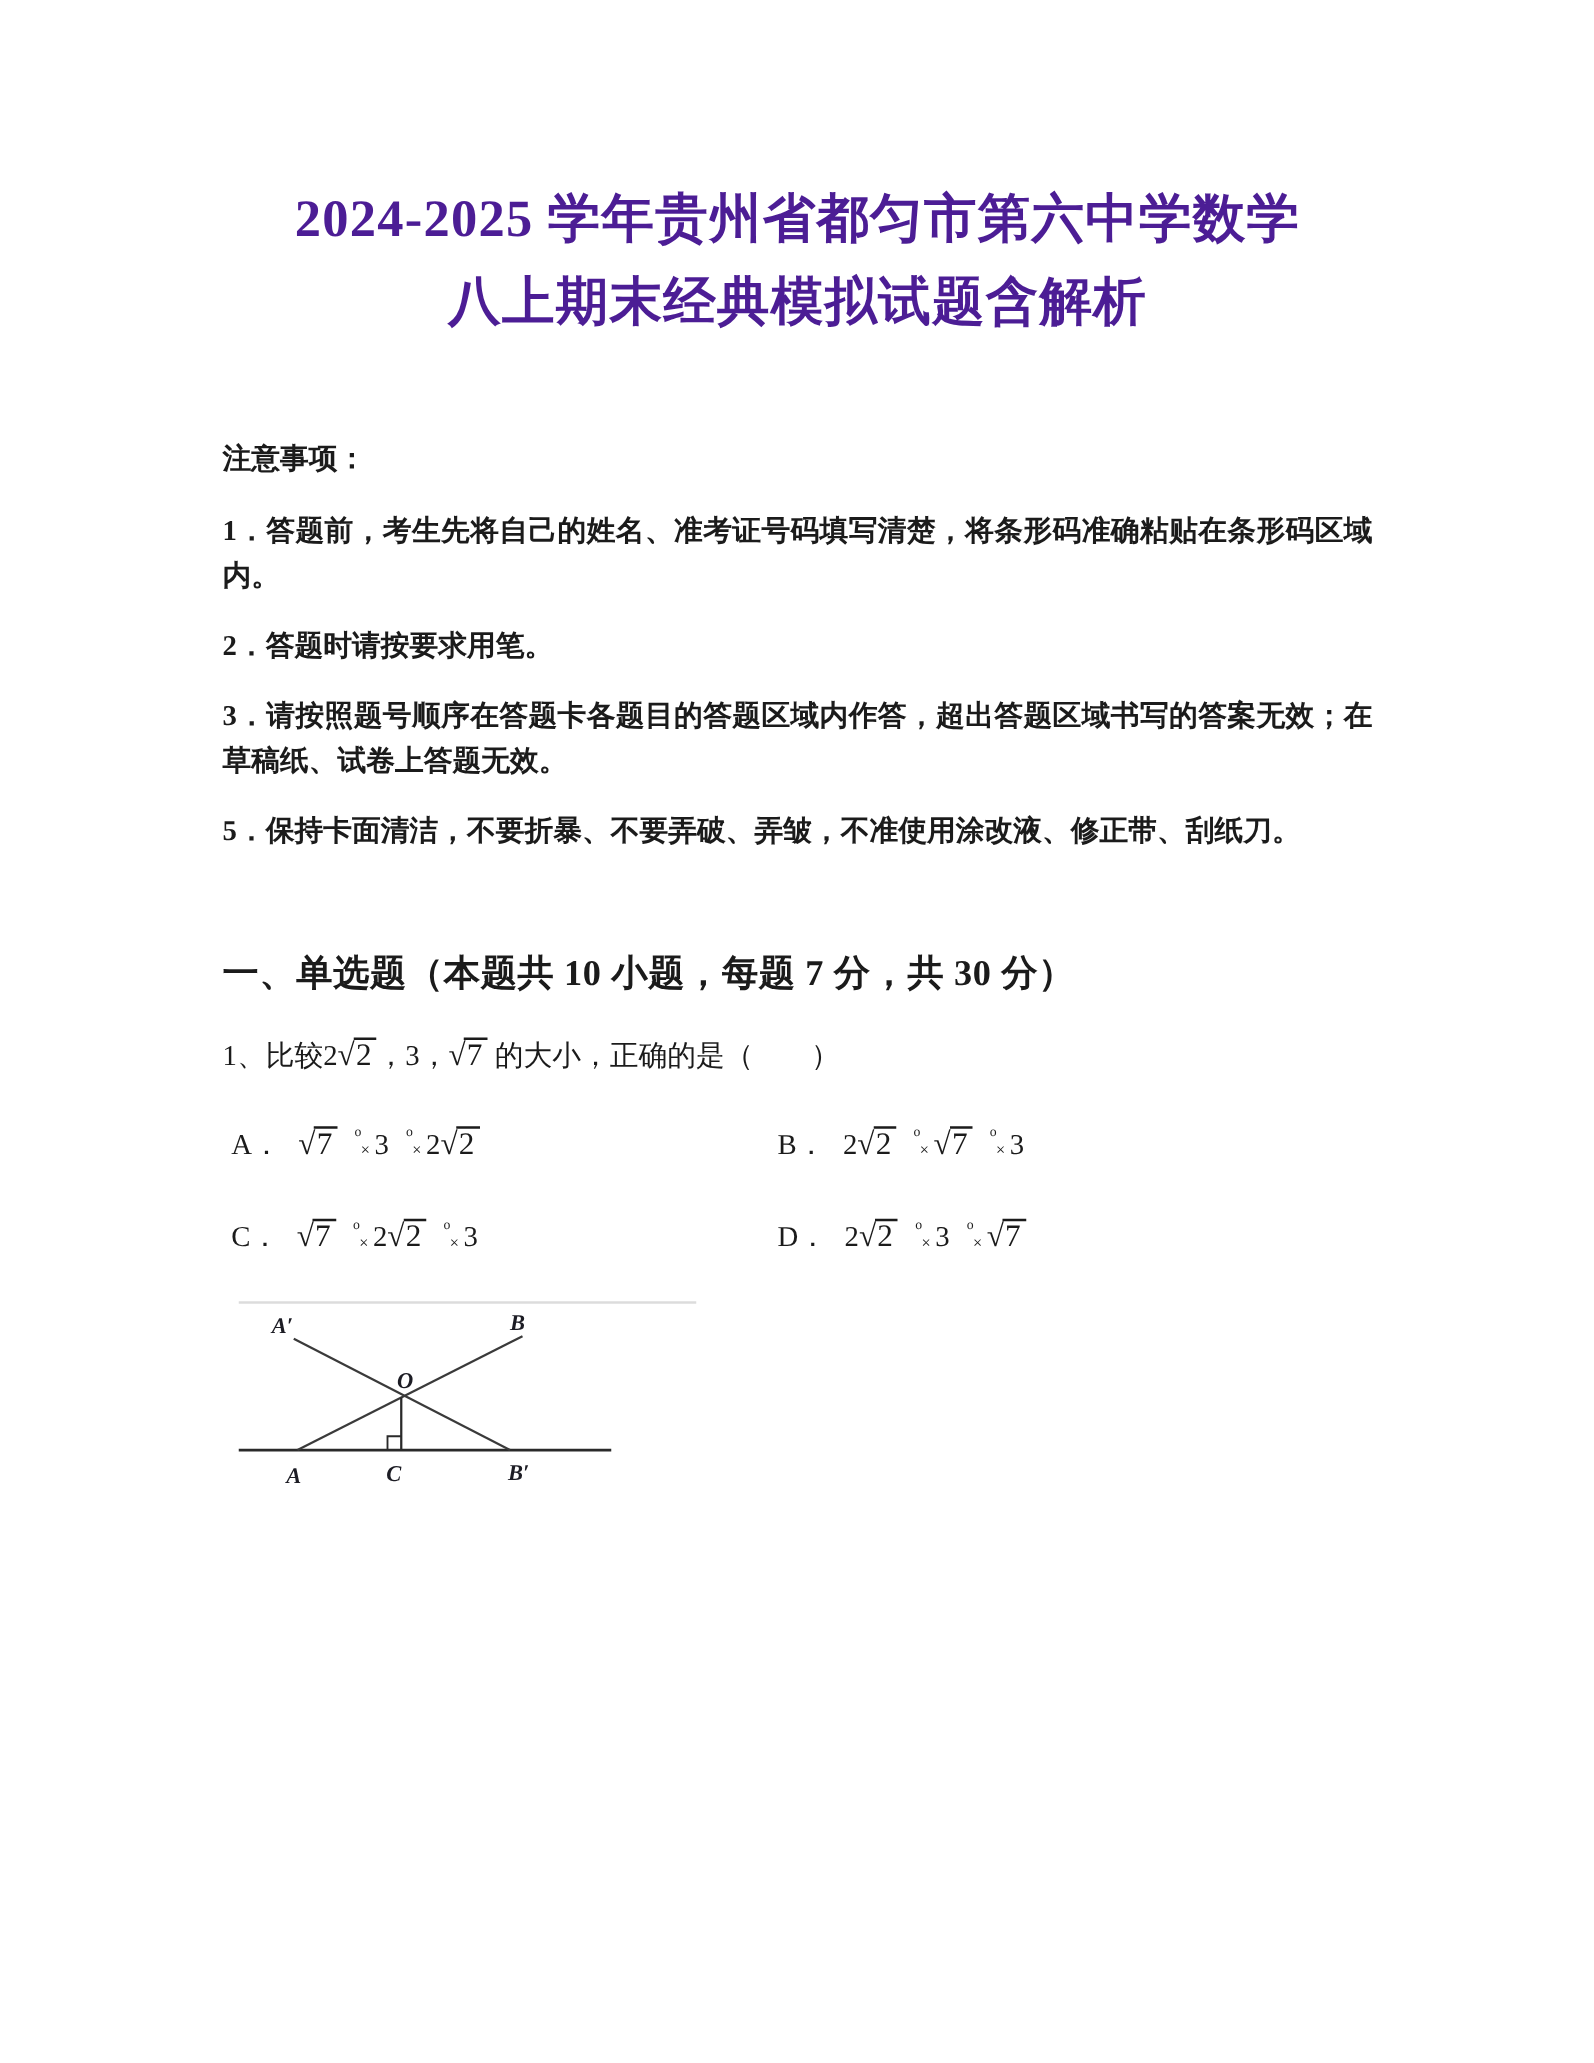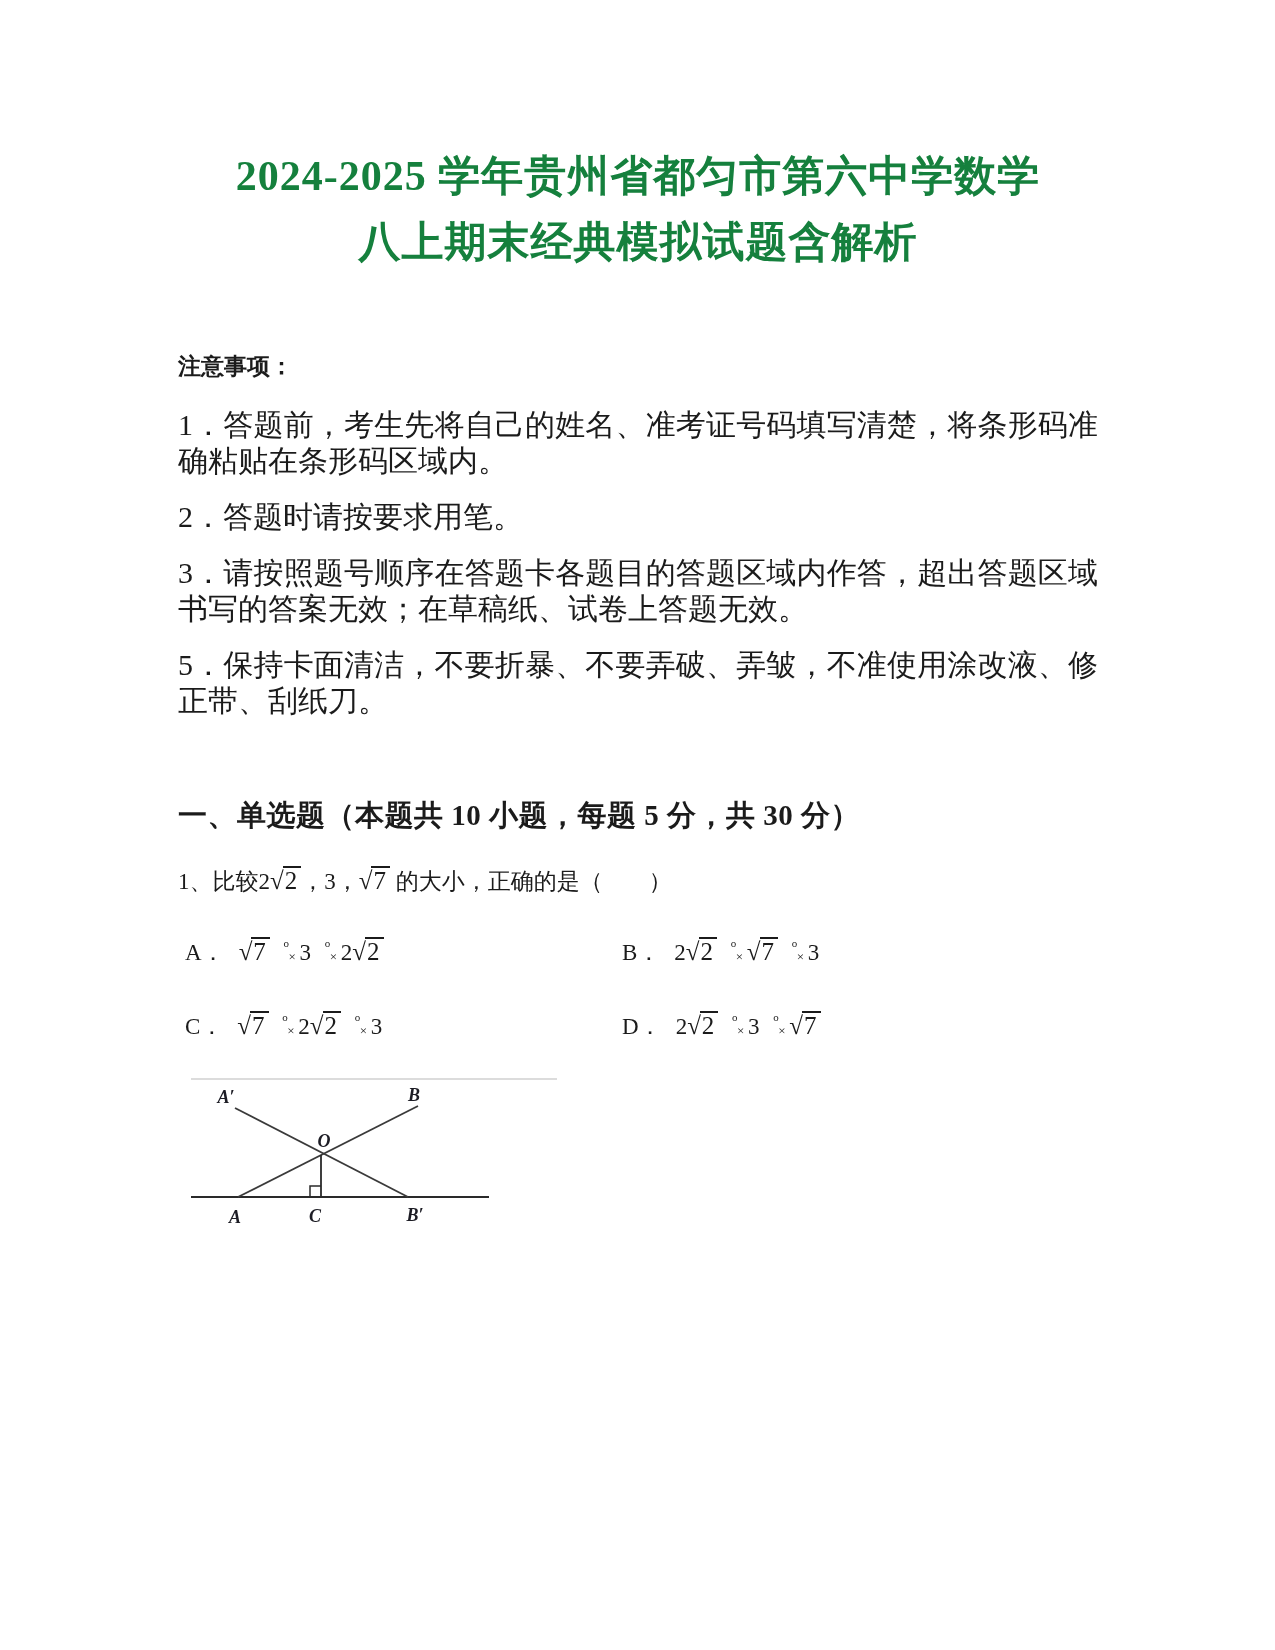--- a/index.html
+++ b/index.html
@@ -6,29 +6,29 @@
   body{
     width:1275px;height:1650px;background:#ffffff;color:#1b1b1b;
     font-family:"Liberation Serif","DejaVu Serif",serif;
     overflow:hidden;
   }
   .page{position:relative;width:1275px;height:1650px;background:#fff;}
   .content{width:920px;margin-left:178px;}
 
   .title{
     padding-top:143px;text-align:center;
-    font-size:42px;font-weight:700;line-height:66px;color:#15803d;
+    font-size:42px;font-weight:700;line-height:66px;color:#4c1d95;
     letter-spacing:1px;
   }
 
   .notes-heading{
     margin-top:74px;font-size:23px;font-weight:700;line-height:36px;
   }
   .note{
-    margin:20px 0 0 0;font-size:30px;font-weight:400;line-height:36px;
+    margin:20px 0 0 0;font-size:23px;font-weight:700;line-height:36px;
     text-align:justify;
   }
 
   .section-heading{
     margin-top:74px;font-size:29px;font-weight:700;line-height:44px;
     letter-spacing:0.5px;
   }
 
   .q-stem{
     margin:26px 0 0 0;font-size:23px;line-height:36px;font-weight:400;font-family:Liberation Serif, serif;
@@ -78,21 +78,21 @@
       <div>2024-2025 学年贵州省都匀市第六中学数学</div>
       <div>八上期末经典模拟试题含解析</div>
     </div>
 
     <div class="notes-heading">注意事项：</div>
     <p class="note" style="margin-top:22px">1．答题前，考生先将自己的姓名、准考证号码填写清楚，将条形码准确粘贴在条形码区域内。</p>
     <p class="note">2．答题时请按要求用笔。</p>
     <p class="note">3．请按照题号顺序在答题卡各题目的答题区域内作答，超出答题区域书写的答案无效；在草稿纸、试卷上答题无效。</p>
     <p class="note">5．保持卡面清洁，不要折暴、不要弄破、弄皱，不准使用涂改液、修正带、刮纸刀。</p>
 
-    <div class="section-heading">一、单选题（本题共 10 小题，每题 5 分，共 30 分）</div>
+    <div class="section-heading">一、单选题（本题共 10 小题，每题 7 分，共 30 分）</div>
 
     <p class="q-stem">1、比较2<span class="sq">√<span class="sqv">2</span></span>，3，<span class="sq">√<span class="sqv">7</span></span> 的大小，正确的是（　　）</p>
 
     <div class="opt-grid-2">
       <div class="opt">
         <span class="opt-label">A．</span><span><span class="sq">√<span class="sqv">7</span></span> <span class="ox"><span class="oxo">o</span><span class="oxx">×</span></span>3 <span class="ox"><span class="oxo">o</span><span class="oxx">×</span></span>2<span class="sq">√<span class="sqv">2</span></span></span>
       </div>
       <div class="opt">
         <span class="opt-label">B．</span><span>2<span class="sq">√<span class="sqv">2</span></span> <span class="ox"><span class="oxo">o</span><span class="oxx">×</span></span><span class="sq">√<span class="sqv">7</span></span> <span class="ox"><span class="oxo">o</span><span class="oxx">×</span></span>3</span>
       </div>

